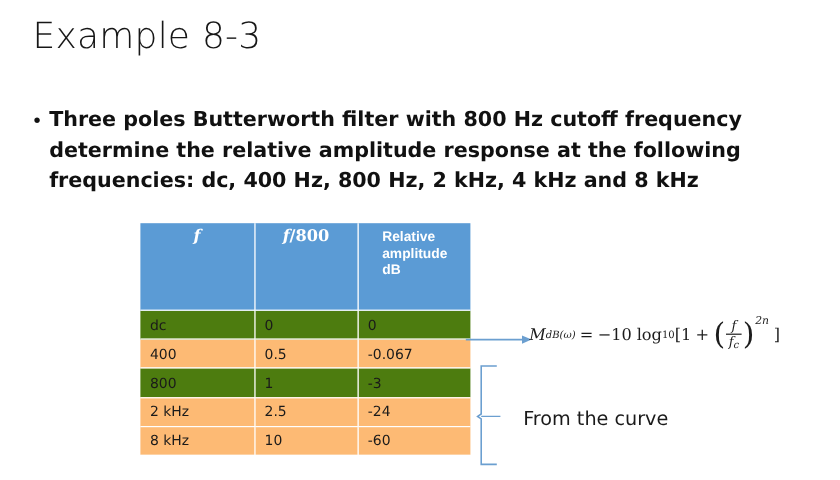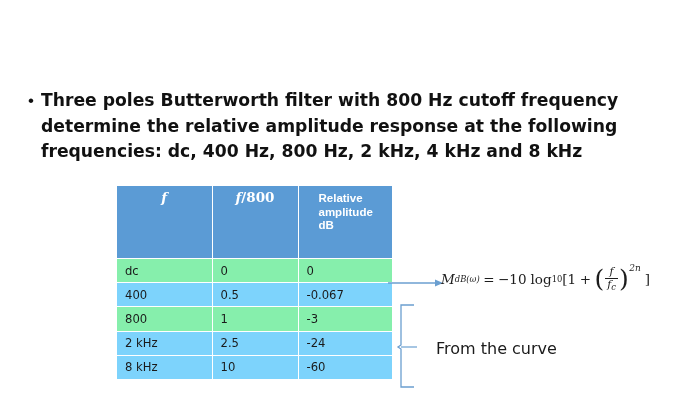--- a/index.html
+++ b/index.html
@@ -105,22 +105,22 @@
     font-size: 11.6px;
     color: #1a1a1a;
     height: 23.2px;
     padding: 0 0 0 8px;
     border-right: 1px solid #ffffff;
     border-bottom: 1px solid #ffffff;
     font-family: "DejaVu Sans", sans-serif;
     vertical-align: middle;
   }
   .data-table tbody td:last-child { border-right: none; }
-  .data-table tbody tr.odd td  { background: #86efac; }
-  .data-table tbody tr.even td { background: #7dd3fc; }
+  .data-table tbody tr.odd td  { background: #4d7c0f; }
+  .data-table tbody tr.even td { background: #fdba74; }
 
   
   .arrow-svg {
     position: absolute;
     left: 388px;
     top: 276px;
     width: 56px;
     height: 14px;
   }
 
@@ -201,20 +201,21 @@
     color: #1a1a1a;
     font-family: "DejaVu Sans", sans-serif;
     white-space: nowrap;
   }
 </style>
 </head>
 <body>
 
 <div id="slide">
 
+  <div class="slide-title">Example 8-3</div>
 
   <div class="bullet-block">
     <span class="bullet-dot">•</span>
     <span class="bullet-text">Three poles Butterworth filter with 800 Hz cutoff frequency determine the relative amplitude response at the following frequencies: dc, 400 Hz, 800 Hz, 2 kHz, 4 kHz and 8 kHz</span>
   </div>
 
   <table class="data-table">
     <colgroup>
       <col class="c1">
         <col class="c2">

